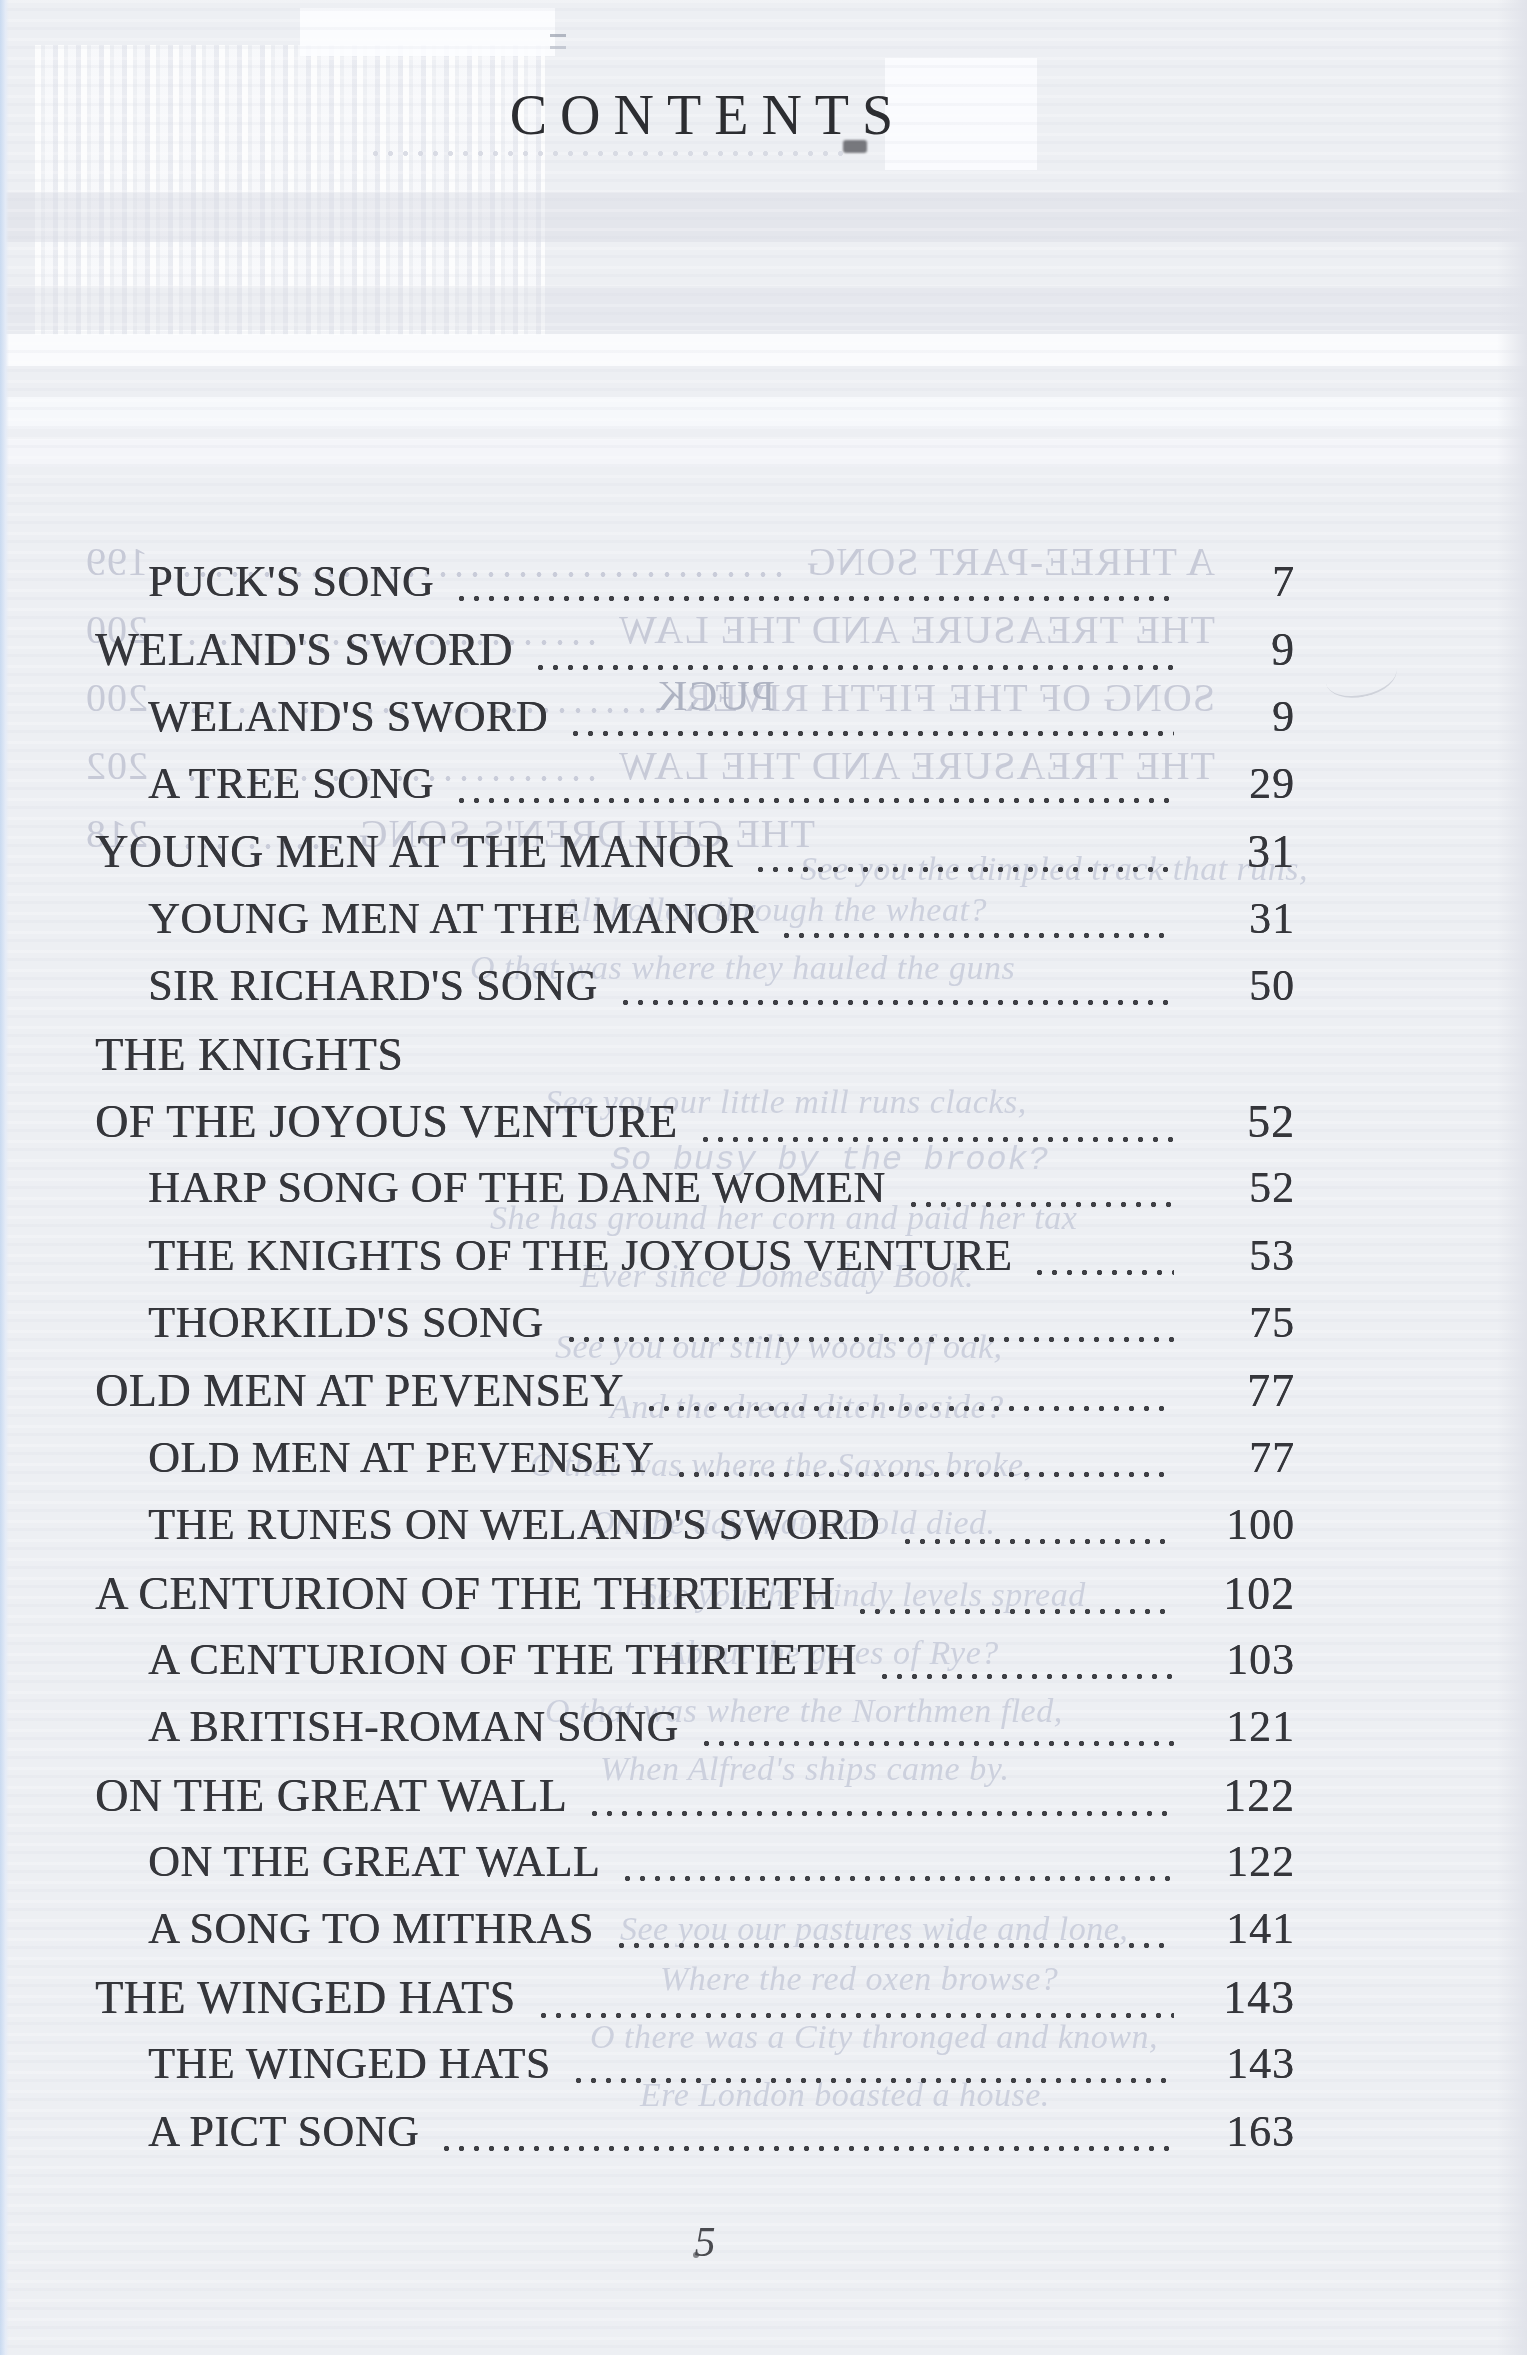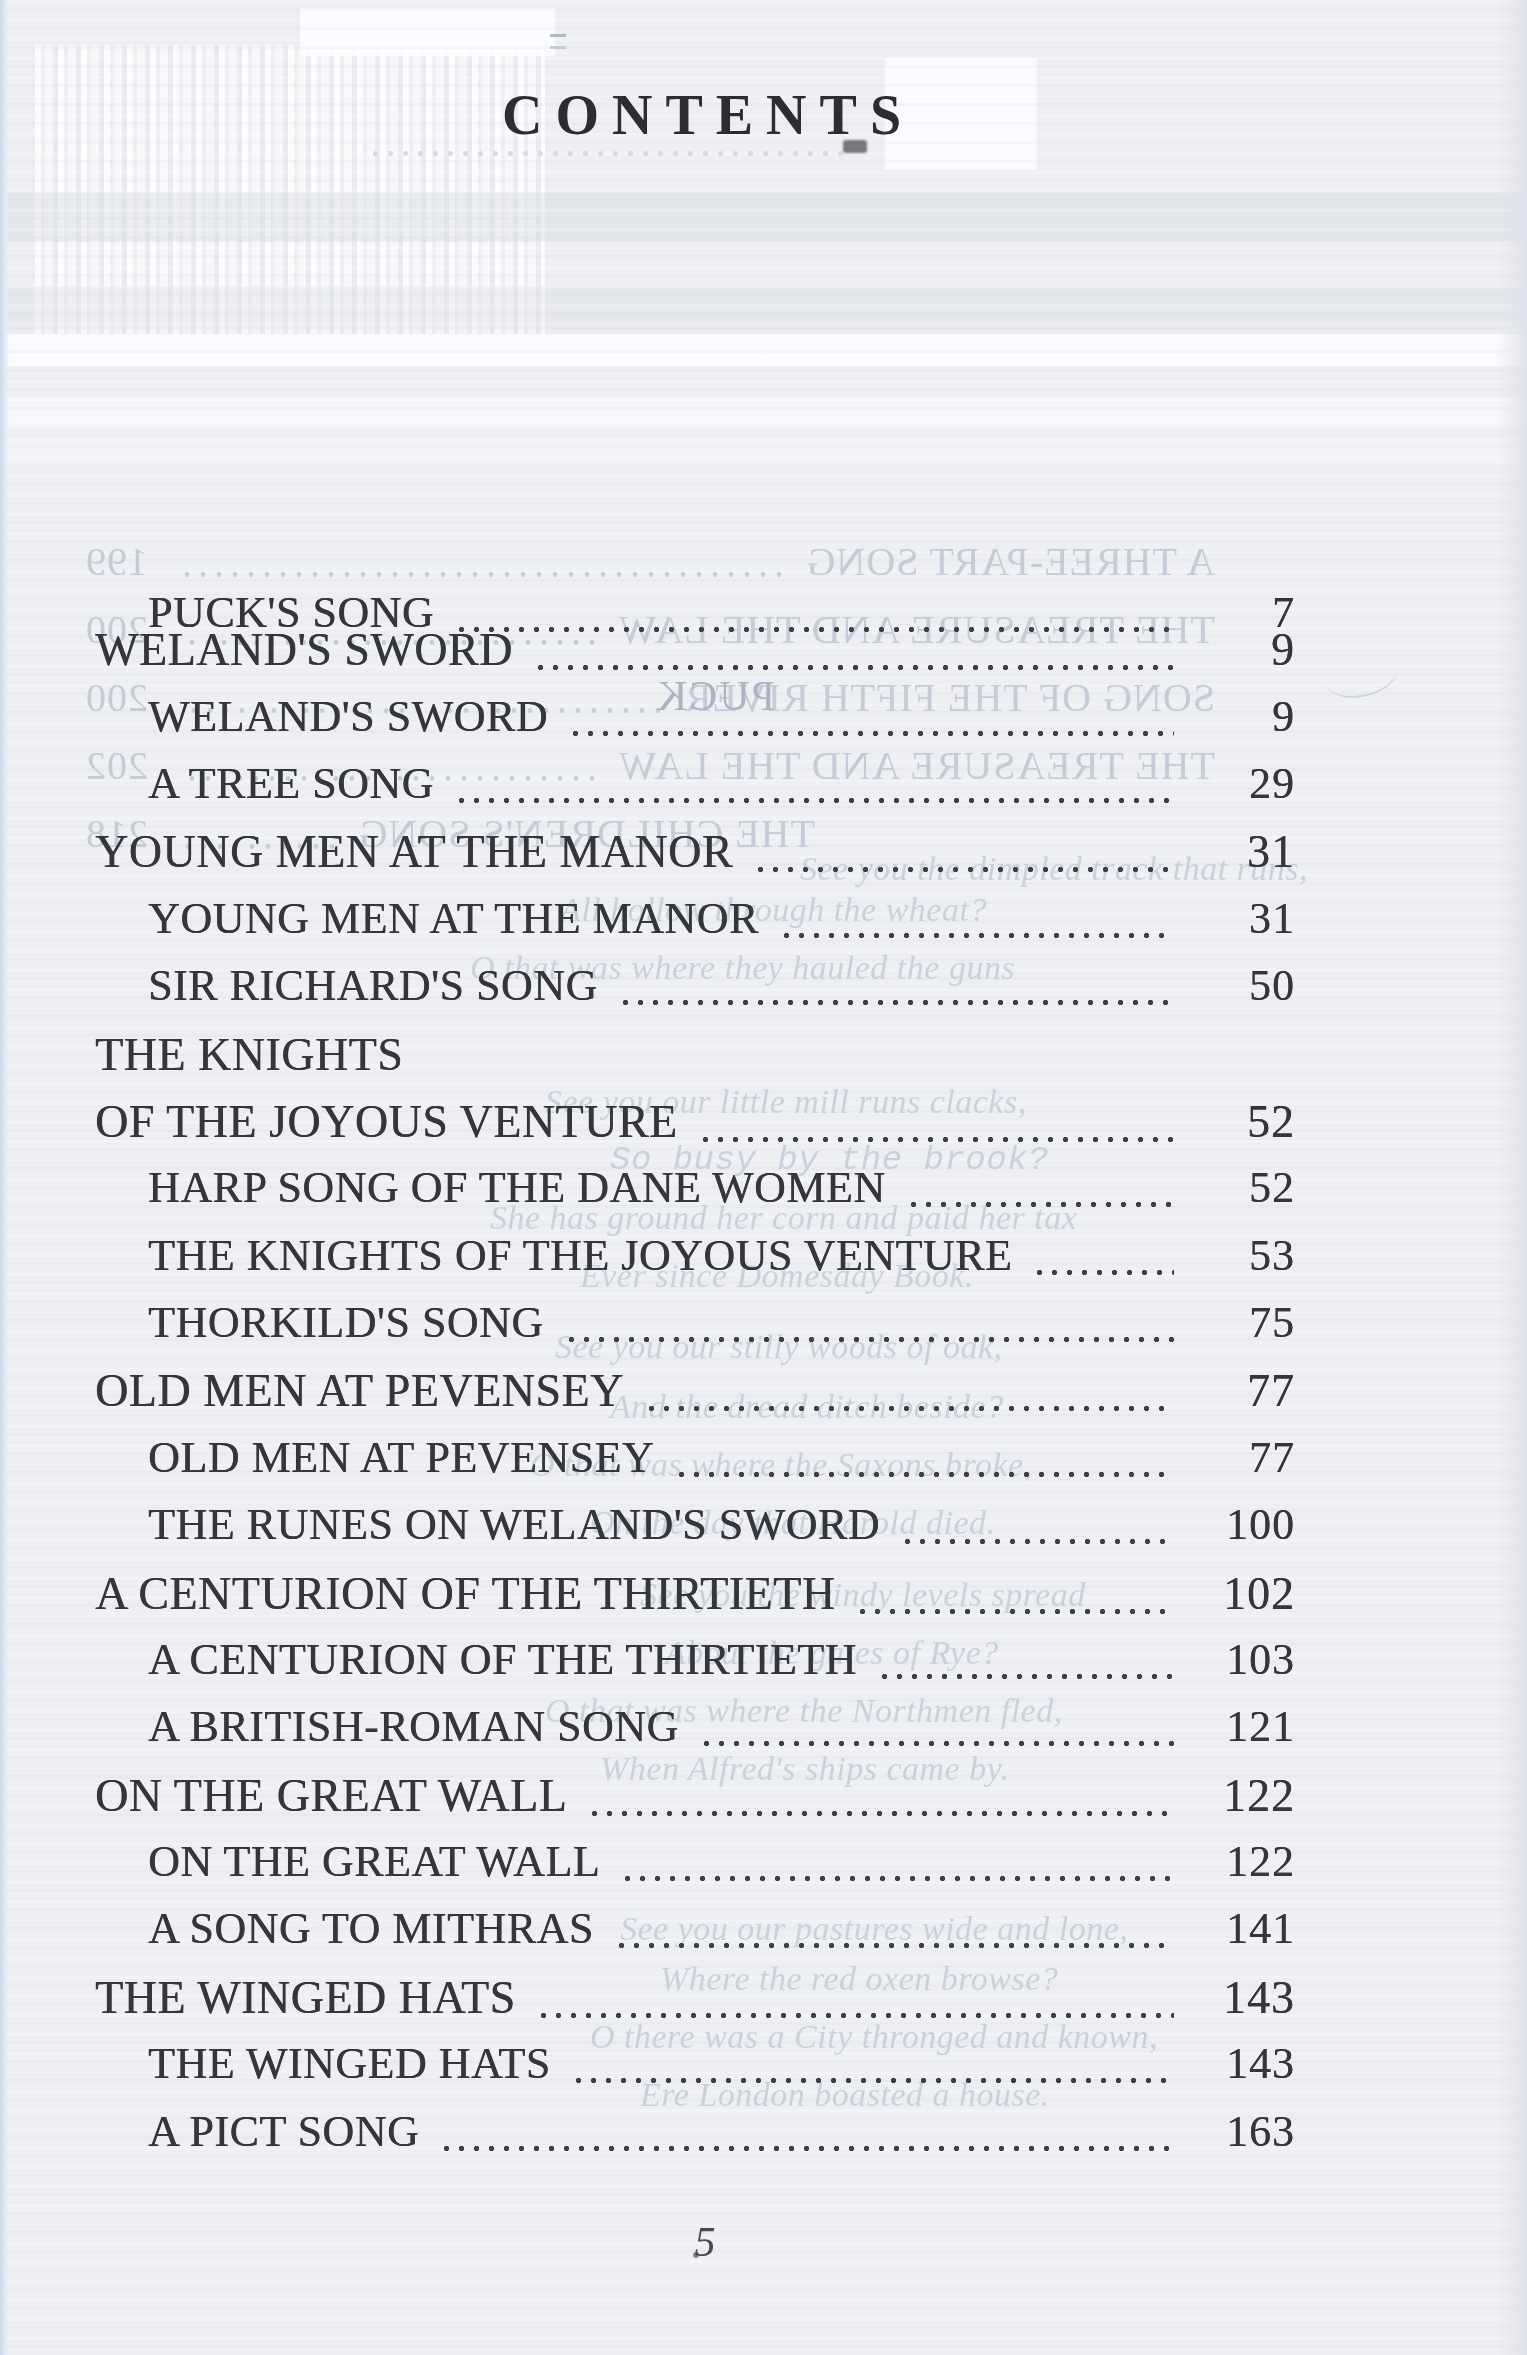--- a/index.html
+++ b/index.html
@@ -35,21 +35,21 @@
   .mark{position:absolute;left:550px;top:34px;width:16px;height:9px;
     border-top:3px solid #9aa0ae;border-bottom:3px solid #b6bbc7;opacity:.7;}
   .scratch{position:absolute;left:1325px;top:655px;width:72px;height:40px;
     border-bottom:2px solid #b9bdc8;border-radius:50%;opacity:.55;
     transform:rotate(-12deg);}
   .speck{position:absolute;left:693px;top:2252px;width:6px;height:6px;
     background:#6a6b70;border-radius:50%;opacity:.8;}
 
   
   .title{position:absolute;top:83px;left:448px;width:520px;text-align:center;
-    font-size:56px;font-weight:bold;letter-spacing:13px;color:#2c2d31;
+    font-size:56px;font-weight:normal;letter-spacing:13px;color:#2c2d31;
     white-space:nowrap;}
   .title-dots{position:absolute;top:150px;left:368px;width:480px;height:7px;
     background:radial-gradient(circle,#d2d5df 2.2px,rgba(0,0,0,0) 2.8px);
     background-size:15px 7px;background-repeat:repeat-x;opacity:.8;}
 
   
   .bleed-line{position:absolute;display:flex;align-items:baseline;
     transform:scaleX(-1);color:#c7cad7;font-size:40px;letter-spacing:1px;
     filter:blur(.7px);white-space:nowrap;}
   .bleed-leader{flex:1 1 auto;height:7px;margin:0 18px;align-self:flex-end;
@@ -150,21 +150,21 @@
   <span class="verse" style="left:620px;top:1910px;">See you our pastures wide and lone,</span>
   <span class="verse" style="left:660px;top:1960px;">Where the red oxen browse?</span>
   <span class="verse" style="left:590px;top:2018px;">O there was a City thronged and known,</span>
   <span class="verse" style="left:640px;top:2076px;">Ere London boasted a house.</span>
 
   <div class="title">CONTENTS</div>
   <div class="title-dots"></div>
 
   <div class="toc">
 
-    <div class="toc-row section" style="top:556px;margin-top:31px;">
+    <div class="toc-row section" style="top:556px;">
       <span class="lbl">PUCK'S SONG</span>
       <span class="leader"></span>
       <span class="num">7</span>
     </div>
     <div class="toc-row chapter" style="top:623px;">
       <span class="lbl">WELAND'S SWORD</span>
       <span class="leader"></span>
       <span class="num">9</span>
     </div>
     <div class="toc-row section" style="top:691px;">

